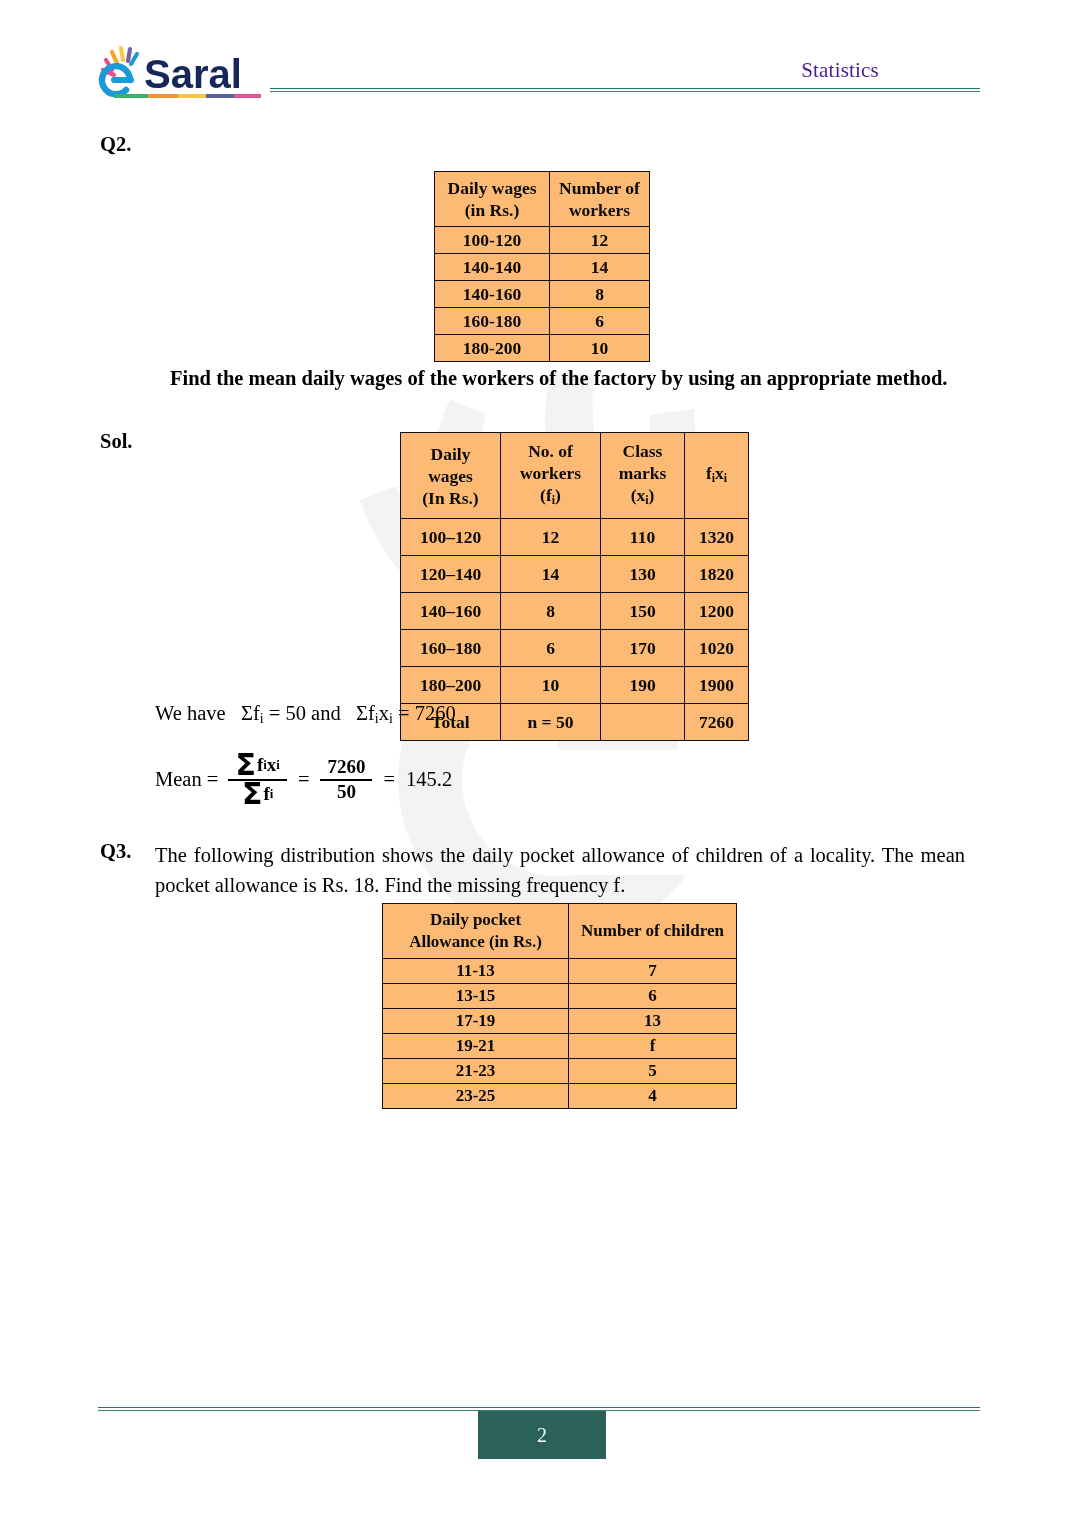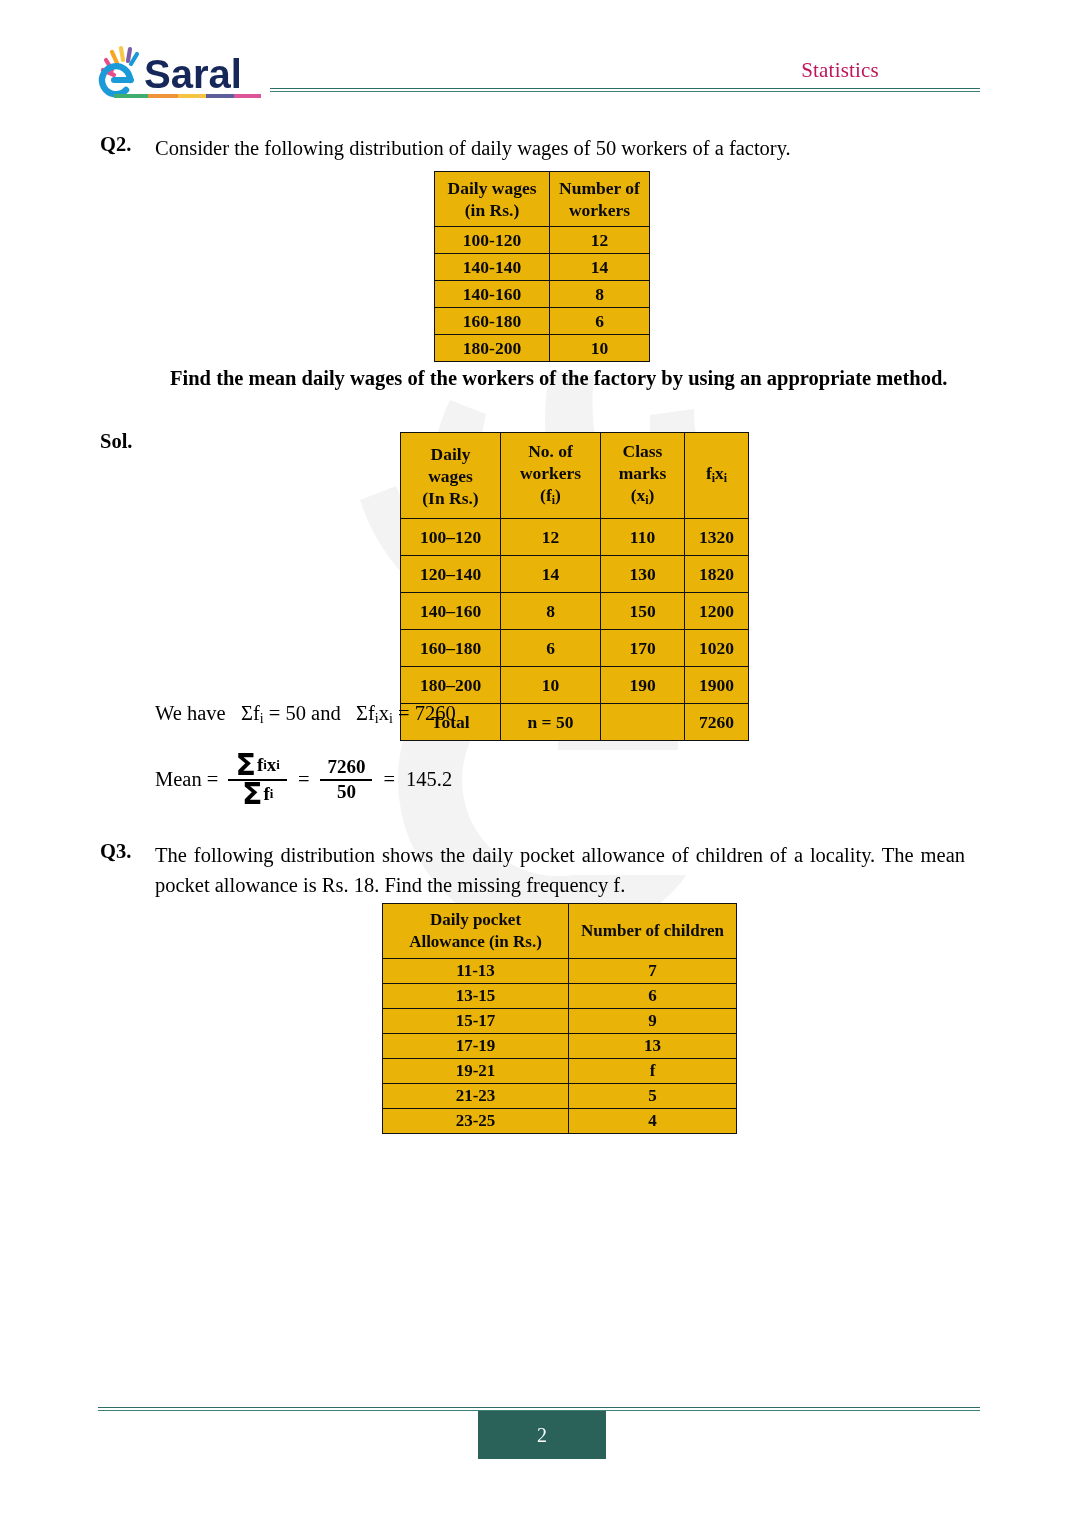--- a/index.html
+++ b/index.html
@@ -46,21 +46,21 @@
     width: 710px; height: 4px;
     border-top: 1.6px solid #2d6f68;
     border-bottom: 1.6px solid #3c8279;
   }
   .header-title {
     position: absolute;
     right: 100px; top: 58px;
     font-size: 21px;
     font-family: "Liberation Serif", serif;
     letter-spacing: .2px;
-    color: #be185d;
+    color: #4c1d95;
   }
 
   
   .qnum {
     position: absolute;
     font-weight: bold;
     font-size: 20.5px;
     font-family: "Liberation Serif", serif;
   }
   .qtext {
@@ -77,21 +77,21 @@
     line-height: 30px;
     font-family: "Liberation Serif", serif;
   }
 
   
   table.dtab {
     position: absolute;
     border-collapse: collapse;
     font-family: "Liberation Serif", serif;
     font-weight: bold;
-    background: #eab308;
+    background: #fdba74;
   }
   table.dtab td, table.dtab th {
     border: 1.6px solid #111;
     text-align: center;
     vertical-align: middle;
     font-weight: bold;
     color: #0a0a0a;
     padding: 0;
   }
   table.dtab .hd {
@@ -233,21 +233,20 @@
         </g>
       </svg>
     </div>
 
     <div class="header-rule"></div>
 
     <div class="header-title">Statistics</div>
   </div>
 
   <div class="qnum" style="left:100px; top:133px;">Q2.</div>
-  <div class="qtext" style="left:155px; top:133px; width:820px;">Consider the following distribution of daily wages of 50 workers of a factory.</div>
 
   <table class="dtab" id="q2-table">
     <tbody>
       <tr>
         <th class="c1 hd">
           <div>Daily wages</div>
           <div>(in Rs.)</div>
         </th>
         <th class="c2 hd">
           <div>Number of</div>
@@ -391,24 +390,20 @@
       </tr>
       <tr>
         <td class="t1">11-13</td>
         <td class="t2">7</td>
       </tr>
       <tr>
         <td class="t1">13-15</td>
         <td class="t2">6</td>
       </tr>
       <tr>
-        <td class="t1">15-17</td>
-        <td class="t2">9</td>
-      </tr>
-      <tr>
         <td class="t1">17-19</td>
         <td class="t2">13</td>
       </tr>
       <tr>
         <td class="t1">19-21</td>
         <td class="t2">f</td>
       </tr>
       <tr>
         <td class="t1">21-23</td>
         <td class="t2">5</td>

